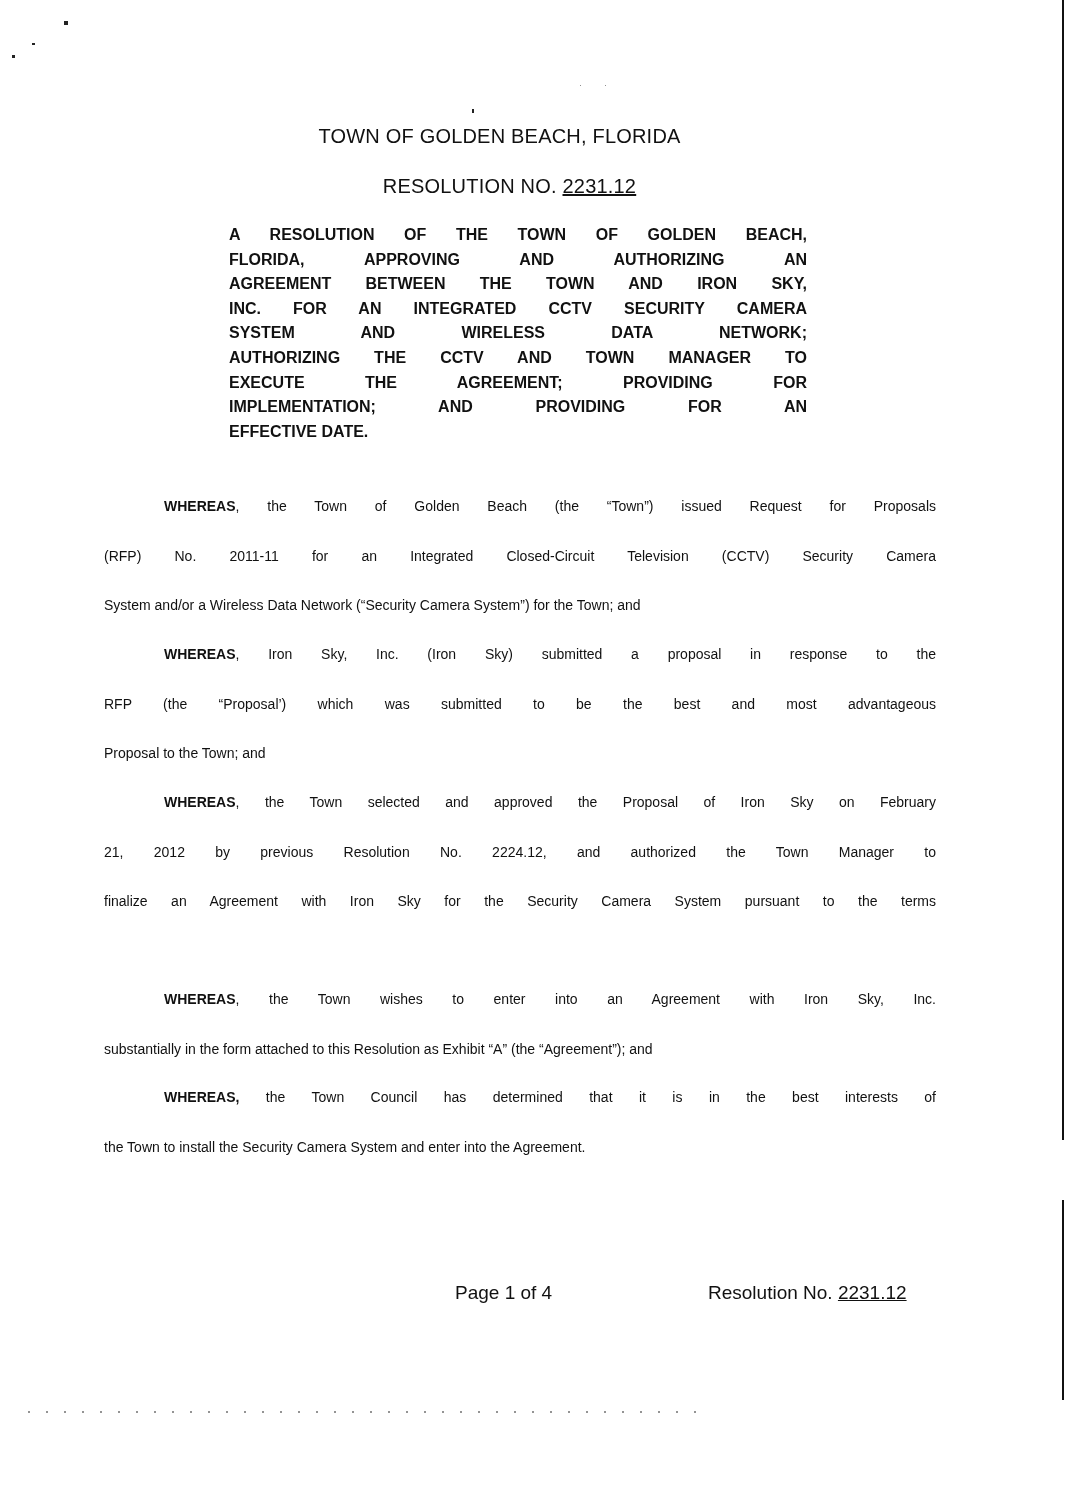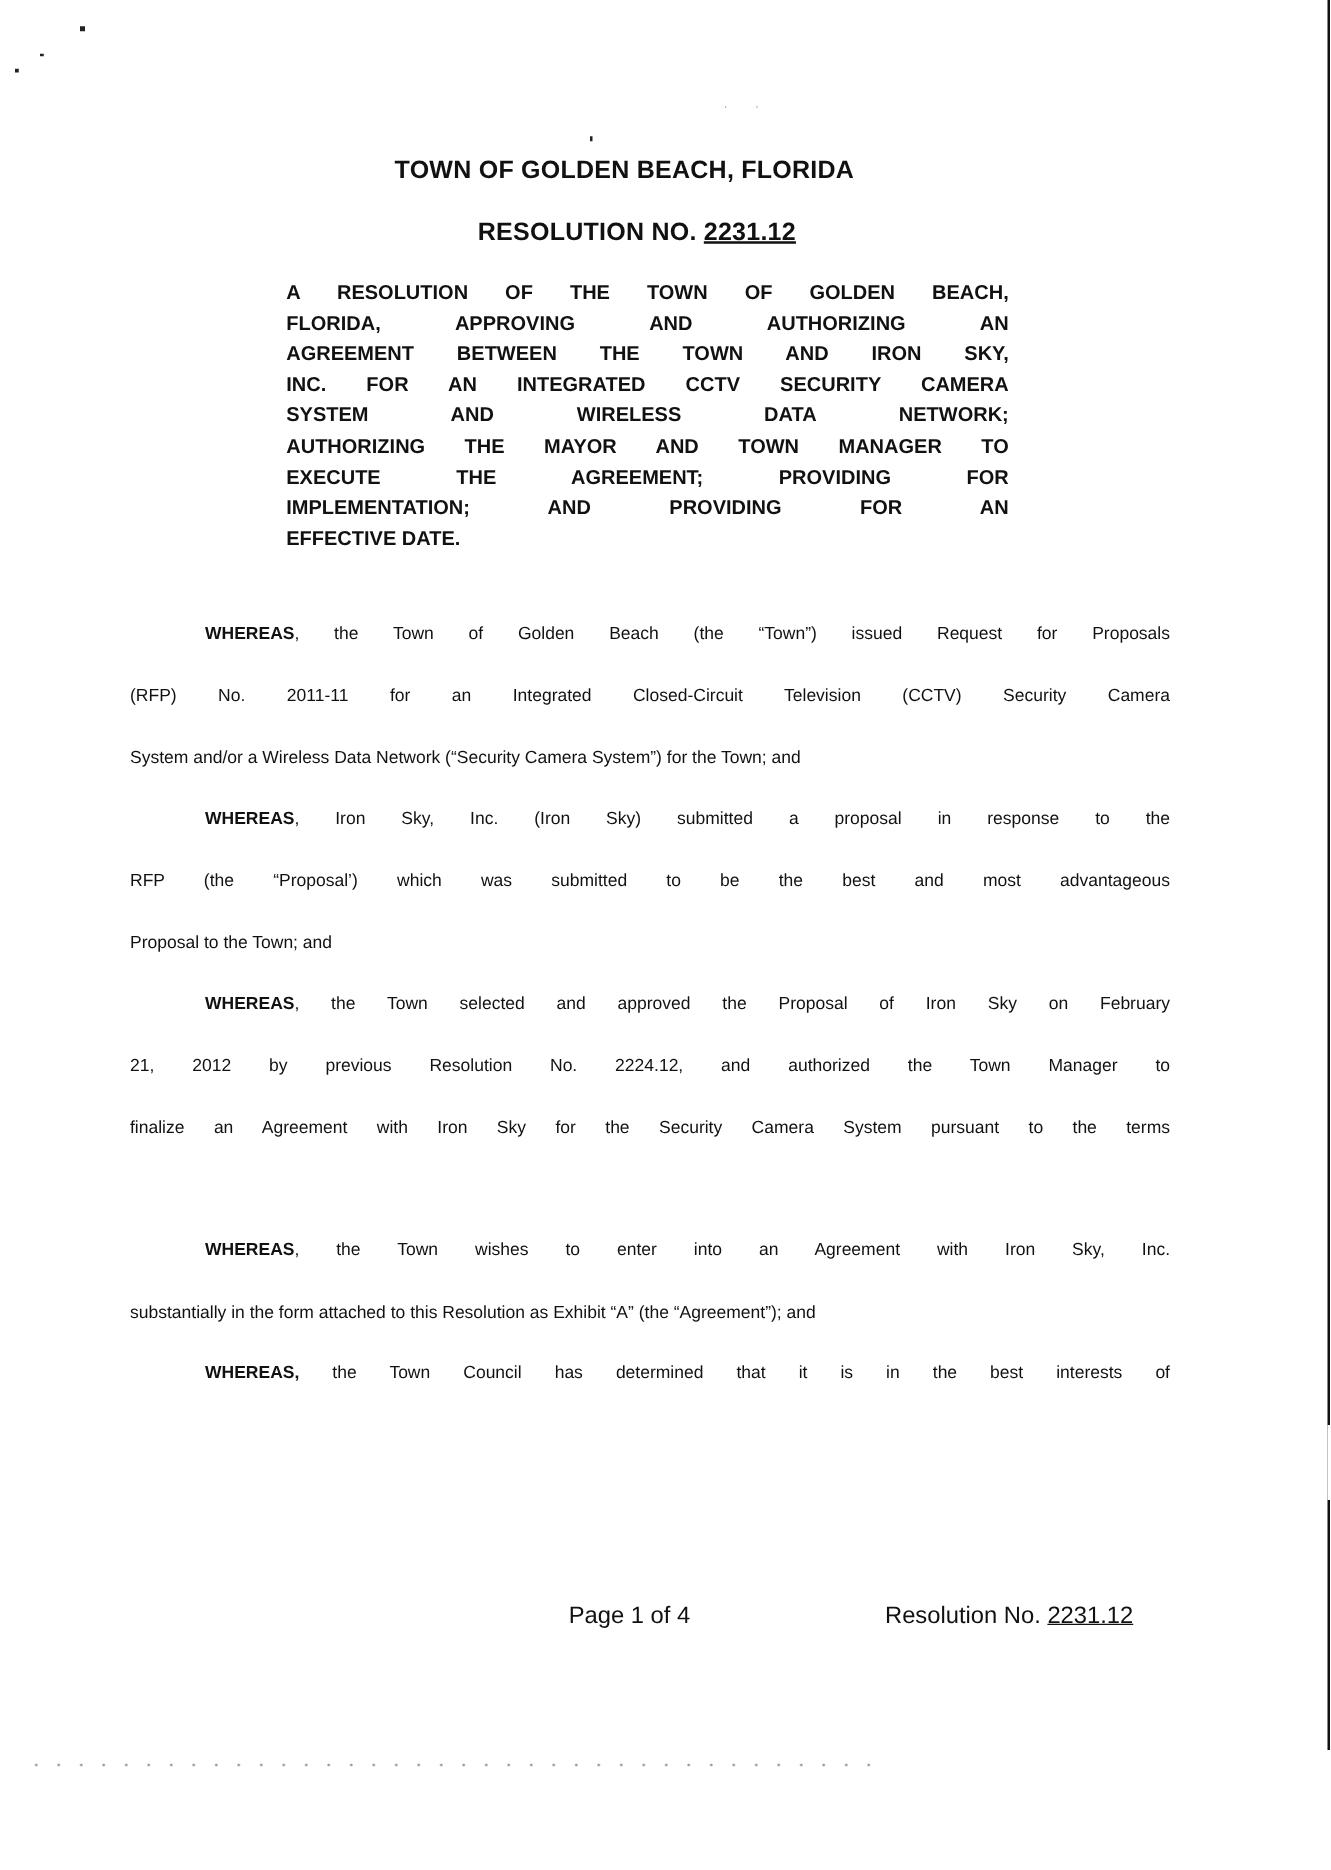--- a/index.html
+++ b/index.html
@@ -1,21 +1,21 @@
 <!DOCTYPE html>
 <html><head>
 <meta charset="utf-8">
 <style>
   html, body { margin: 0; padding: 0; background: #ffffff; }
   body { width: 1065px; height: 1496px; position: relative; overflow: hidden; font-family: "Liberation Sans", sans-serif; color: #111; }
   .page { position: absolute; left: 0; top: 0; width: 1065px; height: 1496px; background: #fff; }
   .edge-line { position: absolute; left: 1062px; top: 0; width: 2px; height: 1400px; background: #111; }
   .edge-gap1 { position: absolute; left: 1062px; top: 1140px; width: 2px; height: 60px; background: #fff; }
   .speck { position: absolute; background: #222; }
-  .title { position: absolute; left: 0; width: 1035px; text-align: center; font-weight: bold; font-size: 20px; letter-spacing: 0.2px; }
+  .title { position: absolute; left: 0; width: 1035px; text-align: center; font-weight: normal; font-size: 20px; letter-spacing: 0.2px; }
   .t1 { top: 125px; padding-left: 0px; }
   .t1 span { position: relative; left: -18px; }
   .t2 { top: 175px; }
   .t2 span { position: relative; left: -4px; }
   .u { text-decoration: underline; }
   .caption { position: absolute; left: 229px; top: 223px; width: 578px; font-weight: bold; font-size: 16px; line-height: 24.6px; text-align: justify; text-align-last: left; }
   .caption .ln { display: block; text-align: justify; text-align-last: justify; height: 24.6px; white-space: nowrap; }
   .caption .ln.last { text-align-last: left; }
   .para { position: absolute; left: 104px; width: 832px; font-size: 14px; line-height: 49.5px; }
   .para .ln { display: block; text-align: justify; text-align-last: justify; white-space: nowrap; height: 49.5px; }
@@ -47,21 +47,21 @@
 
   <div class="title t1"><span>TOWN OF GOLDEN BEACH, FLORIDA</span></div>
   <div class="title t2"><span><span>RESOLUTION NO. </span><span class="u">2231.12</span></span></div>
 
   <div class="caption">
     <span class="ln">A RESOLUTION OF THE TOWN OF GOLDEN BEACH,</span>
     <span class="ln">FLORIDA, APPROVING AND AUTHORIZING AN</span>
     <span class="ln">AGREEMENT BETWEEN THE TOWN AND IRON SKY,</span>
     <span class="ln">INC. FOR AN INTEGRATED CCTV SECURITY CAMERA</span>
     <span class="ln">SYSTEM AND WIRELESS DATA NETWORK;</span>
-    <span class="ln">AUTHORIZING THE MAYOR AND TOWN MANAGER TO</span>
+    <span class="ln">AUTHORIZING THE CCTV AND TOWN MANAGER TO</span>
     <span class="ln">EXECUTE THE AGREEMENT; PROVIDING FOR</span>
     <span class="ln">IMPLEMENTATION; AND PROVIDING FOR AN</span>
     <span class="ln last">EFFECTIVE DATE.</span>
   </div>
 
   <div class="para p1">
     <span class="ln first"><span class="bold">WHEREAS</span><span>, the Town of Golden Beach (the “Town”) issued Request for Proposals</span></span>
     <span class="ln">(RFP) No. 2011-11 for an Integrated Closed-Circuit Television (CCTV) Security Camera</span>
     <span class="ln last">System and/or a Wireless Data Network (“Security Camera System”) for the Town; and</span>
   </div>
@@ -78,19 +78,20 @@
     <span class="ln">finalize an Agreement with Iron Sky for the Security Camera System pursuant to the terms</span>
   </div>
 
   <div class="para p4">
     <span class="ln first"><span class="bold">WHEREAS</span><span>, the Town wishes to enter into an Agreement with Iron Sky, Inc.</span></span>
     <span class="ln last">substantially in the form attached to this Resolution as Exhibit “A” (the “Agreement”); and</span>
   </div>
 
   <div class="para p5">
     <span class="ln first"><span class="bold">WHEREAS,</span><span> the Town Council has determined that it is in the best interests of</span></span>
+    <span class="ln last">the Town to install the Security Camera System and enter into the Agreement.</span>
   </div>
 
   <div class="footer-page">Page 1 of 4</div>
   <div class="footer-res"><span>Resolution No. </span><span class="u">2231.12</span></div>
 
   <div class="dots"></div>
 </div>
 
 </body></html>

